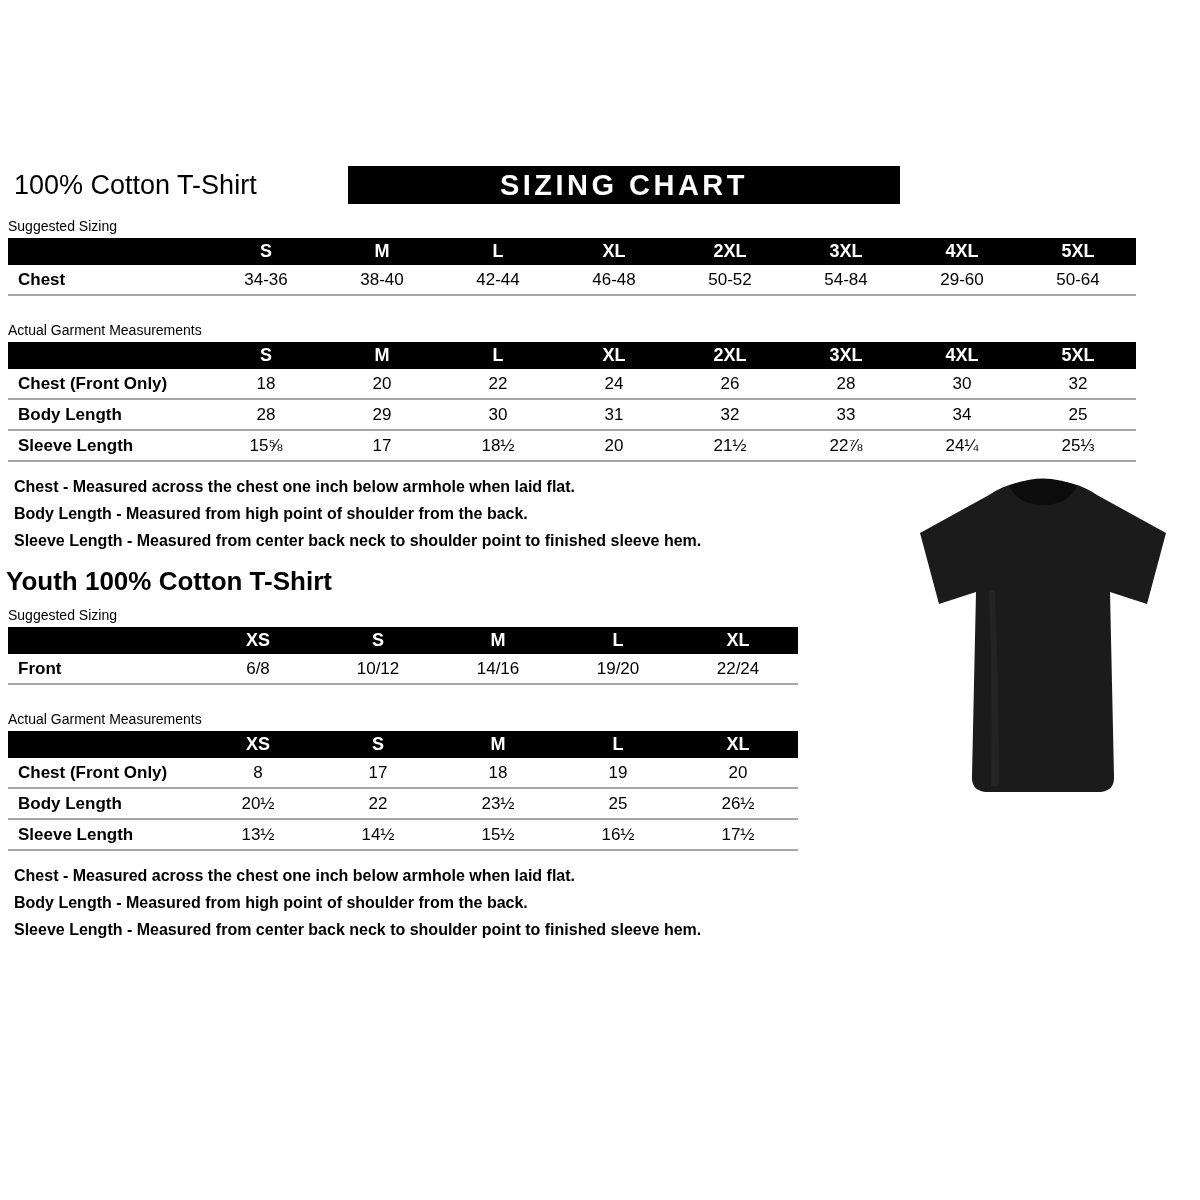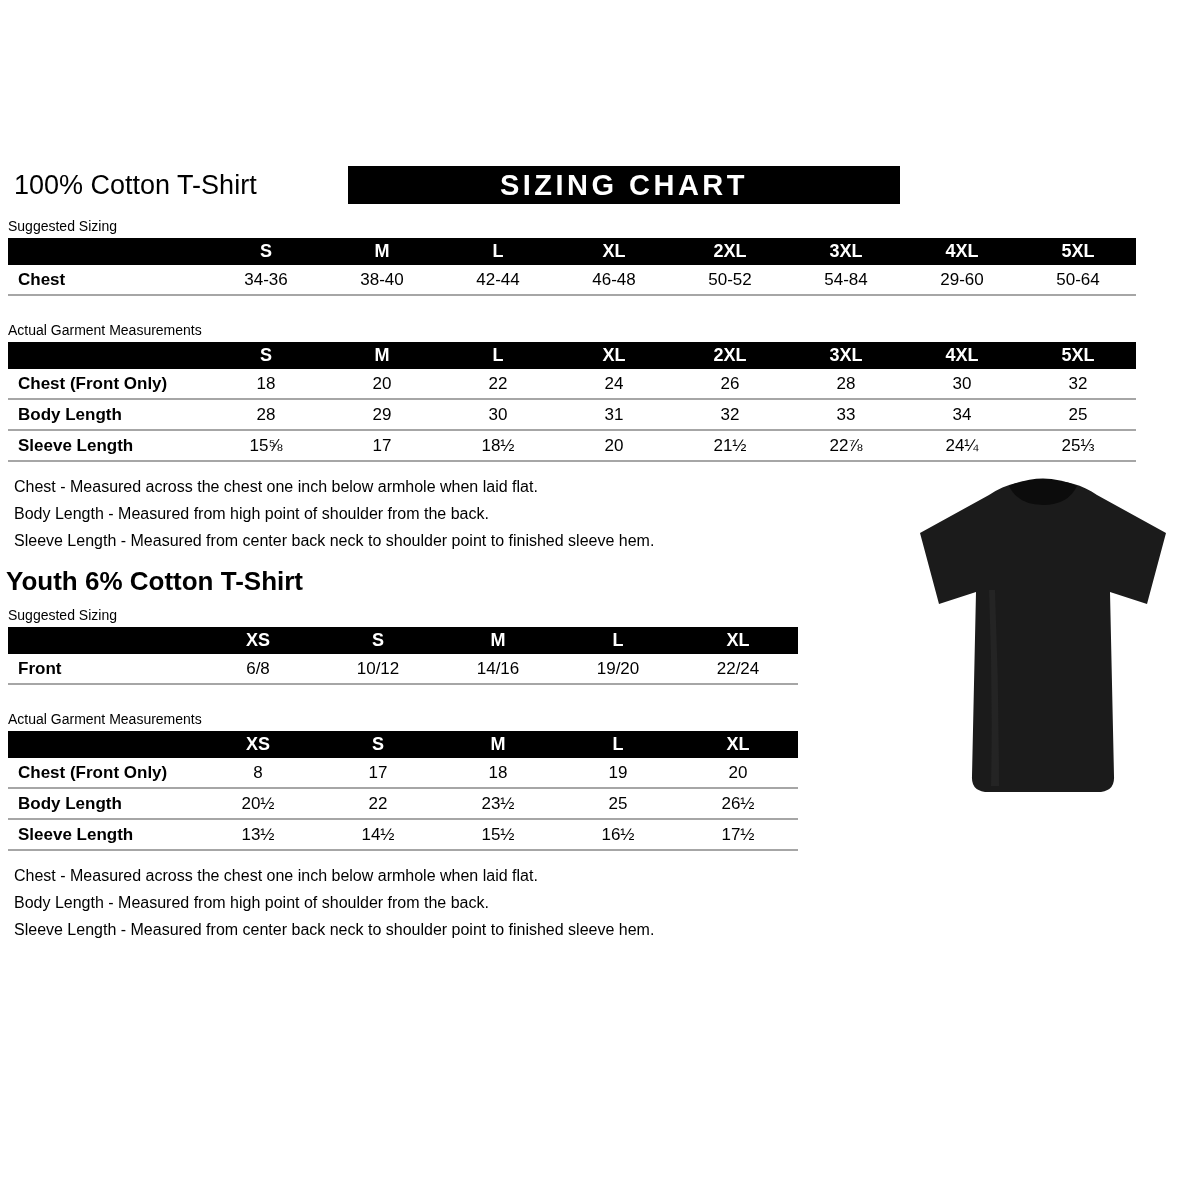--- a/index.html
+++ b/index.html
@@ -33,21 +33,21 @@
   }
   table.sizes.adult th:first-child{width:200px;}
   table.sizes.youth th:first-child{width:190px;}
   table.sizes td{
     font-size:17px;text-align:center;height:29px;padding:0;
     border-bottom:2px solid #a6a6a6;color:#000;
   }
   table.sizes td.rowlabel{
     text-align:left;padding-left:10px;font-weight:bold;
   }
-  .notes{margin:16px 0 0 14px;}
+  .notes{margin:16px 0 0 14px;font-weight:bold;}
   .notes p{margin:0 0 9px 0;font-size:16px;color:#000;}
   .youth-title{
     margin:16px 0 0 6px;font-size:26px;font-weight:bold;color:#000;
   }
   .tshirt{
     position:absolute;left:893px;top:470px;width:300px;height:348px;
   }
 </style>
 </head>
 <body>
@@ -140,21 +140,21 @@
         </tr>
       </tbody>
     </table>
 
   <div class="notes">
     <p>Chest - Measured across the chest one inch below armhole when laid flat.</p>
     <p>Body Length - Measured from high point of shoulder from the back.</p>
     <p>Sleeve Length - Measured from center back neck to shoulder point to finished sleeve hem.</p>
   </div>
 
-  <h2 class="youth-title">Youth 6% Cotton T-Shirt</h2>
+  <h2 class="youth-title">Youth 100% Cotton T-Shirt</h2>
 
   <div class="section-label">Suggested Sizing</div>
   <table class="sizes youth">
       <thead>
         <tr>
           <th></th>
           <th>XS</th>
           <th>S</th>
           <th>M</th>
           <th>L</th>

